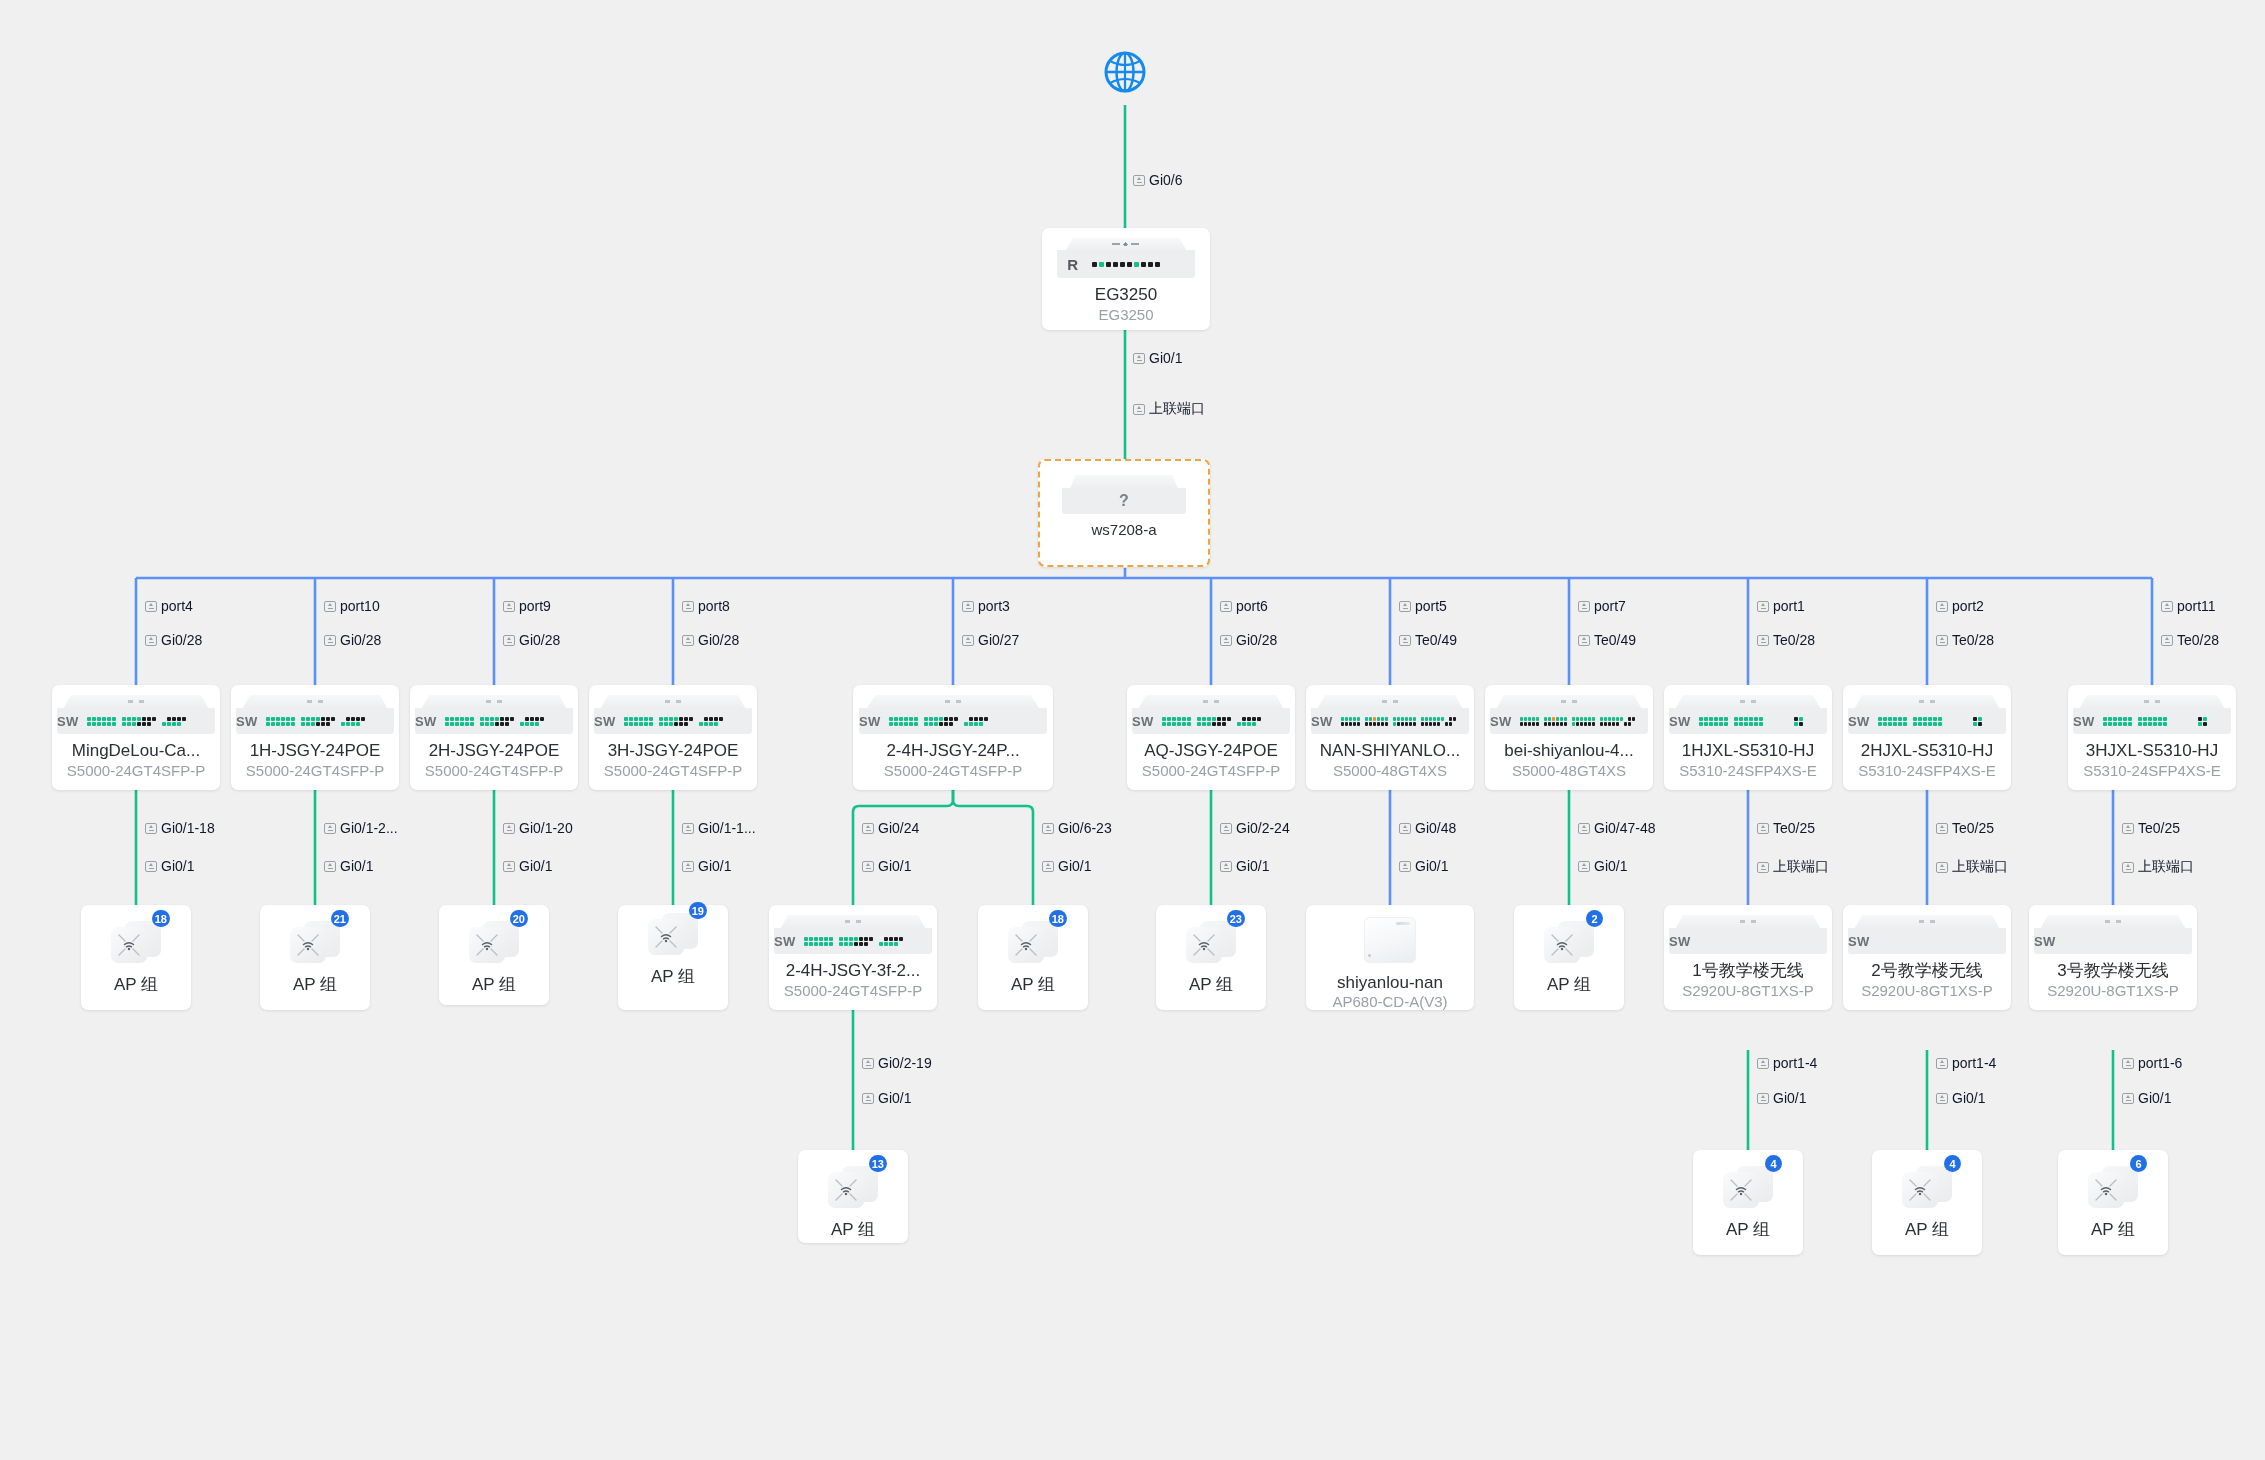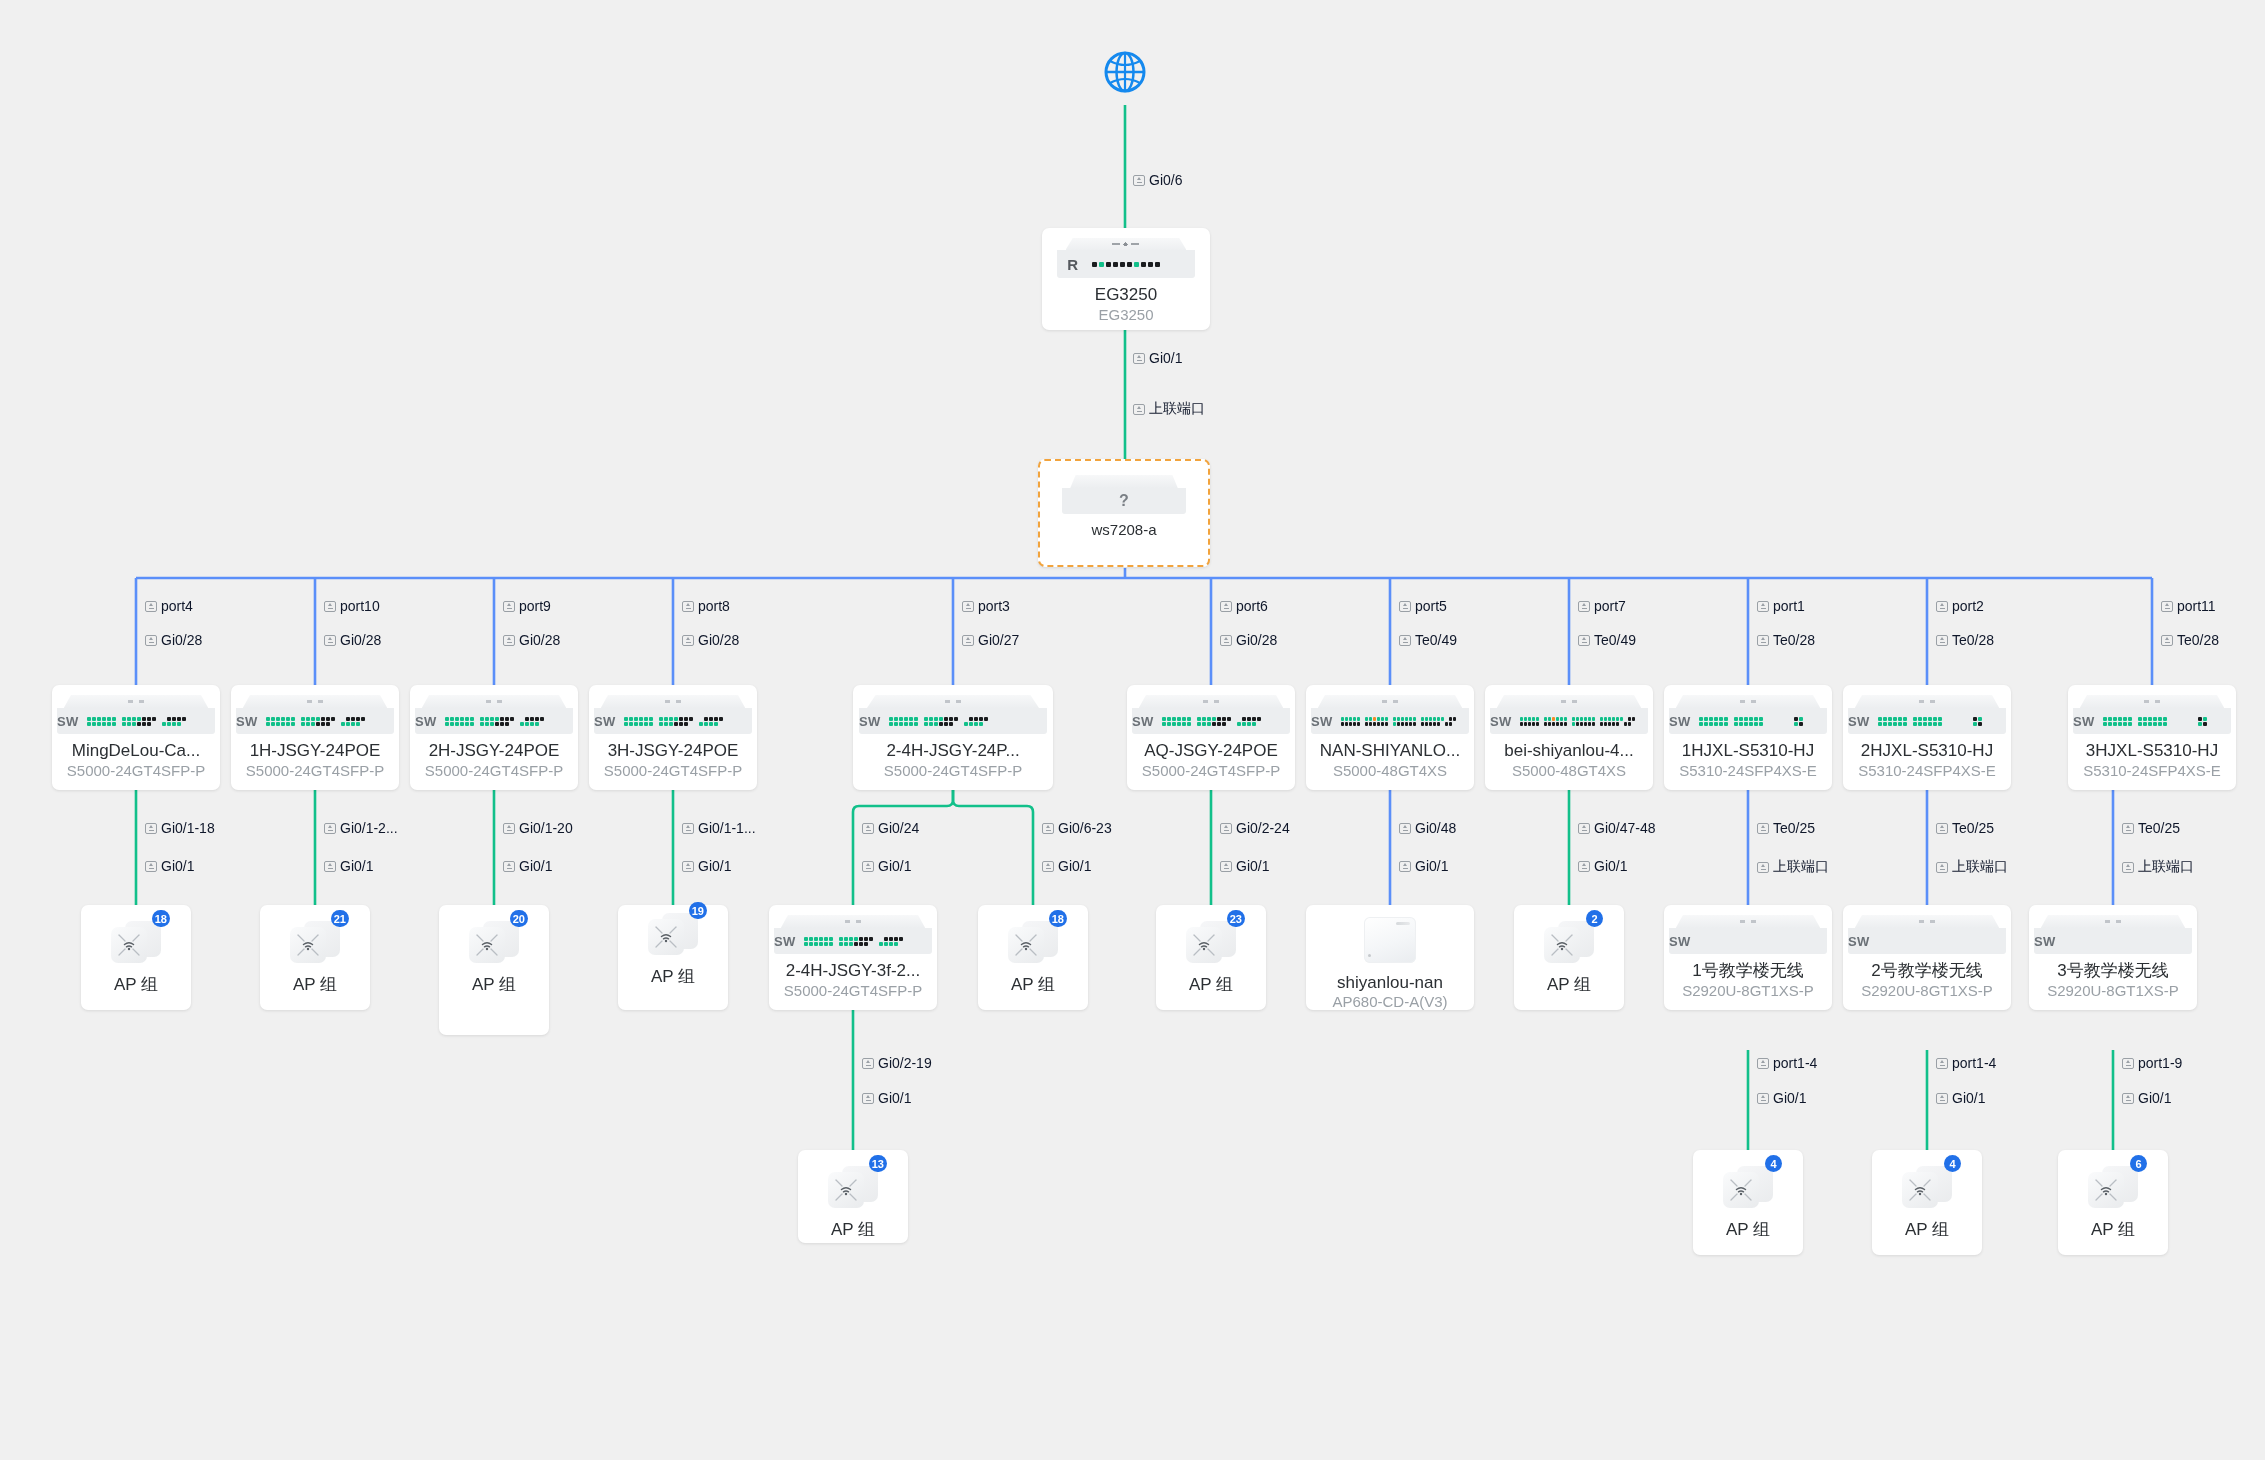--- a/index.html
+++ b/index.html
@@ -1154,21 +1154,21 @@
                   <path d="M15.5,19.8 Q18,18 20.5,19.8"></path>
                 </g>
                 <circle cx="18" cy="22" r="1.2" fill="#5a6066"></circle>
               </svg>
             </div>
             <div class="badge">21</div>
           </div>
         </div>
         <div class="nm" style="margin-top: 10px;">AP 组</div>
       </div>
-      <div class="node" style="left: 439px; top: 905px; width: 110px; height: 130px; padding-top: 10px;">
+      <div class="node" style="left: 439px; top: 905px; width: 110px; height: 100px; padding-top: 10px;">
         <div style="position: relative; margin-top: 4px;">
           <div class="apg">
             <div class="sq back"></div>
             <div class="sq front"></div>
             <div class="wifi">
               <svg viewBox="0 0 36 36" width="36" height="36">
                 <g stroke="#b9bec3" stroke-width="1.3" stroke-linecap="round">
                   <line x1="8" y1="8" x2="14" y2="14"></line>
                   <line x1="28" y1="8" x2="22" y2="14"></line>
                   <line x1="8" y1="28" x2="14" y2="22"></line>
@@ -1400,21 +1400,21 @@
       <div class="llab" style="left: 1936px; top: 1055px;">
         <span class="pico"></span>
         <span>port1-4</span>
       </div>
       <div class="llab" style="left: 1936px; top: 1090px;">
         <span class="pico"></span>
         <span>Gi0/1</span>
       </div>
       <div class="llab" style="left: 2122px; top: 1055px;">
         <span class="pico"></span>
-        <span>port1-9</span>
+        <span>port1-6</span>
       </div>
       <div class="llab" style="left: 2122px; top: 1090px;">
         <span class="pico"></span>
         <span>Gi0/1</span>
       </div>
     </div>
   <div id="bottom-row">
       <div class="node" style="left: 798px; top: 1150px; width: 110px; height: 93px; padding-top: 10px;">
         <div style="position: relative; margin-top: 4px;">
           <div class="apg">

